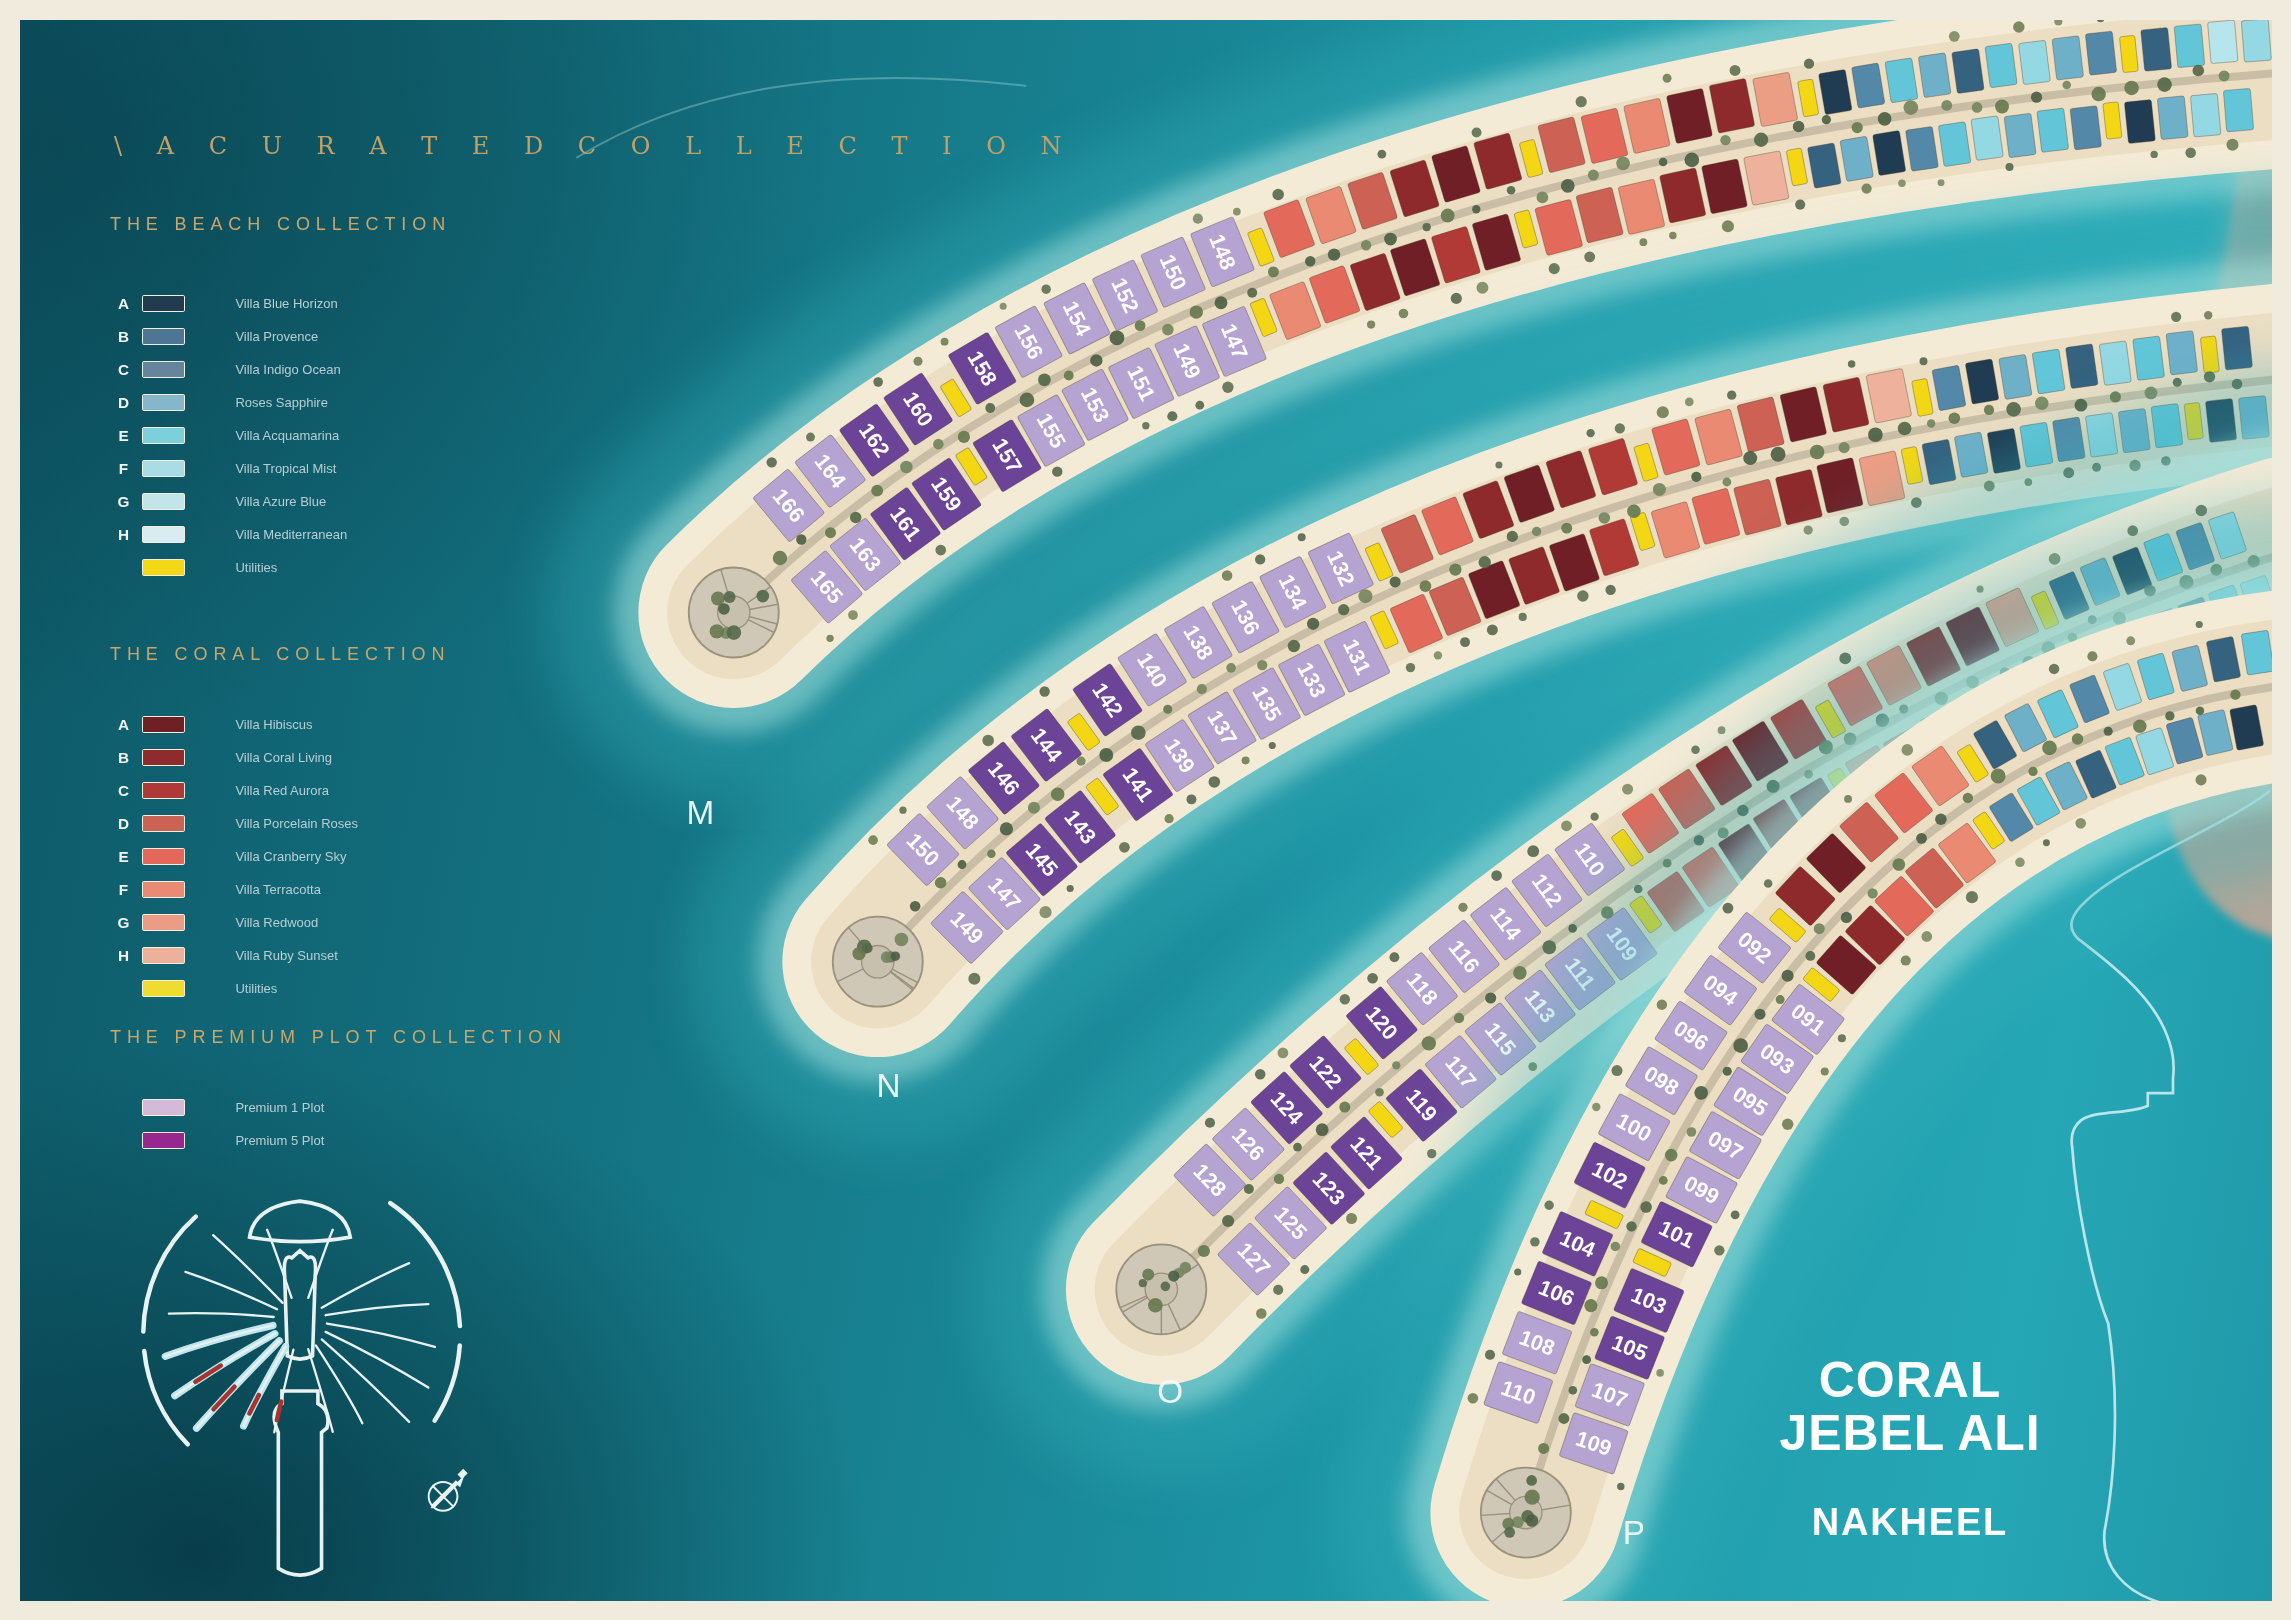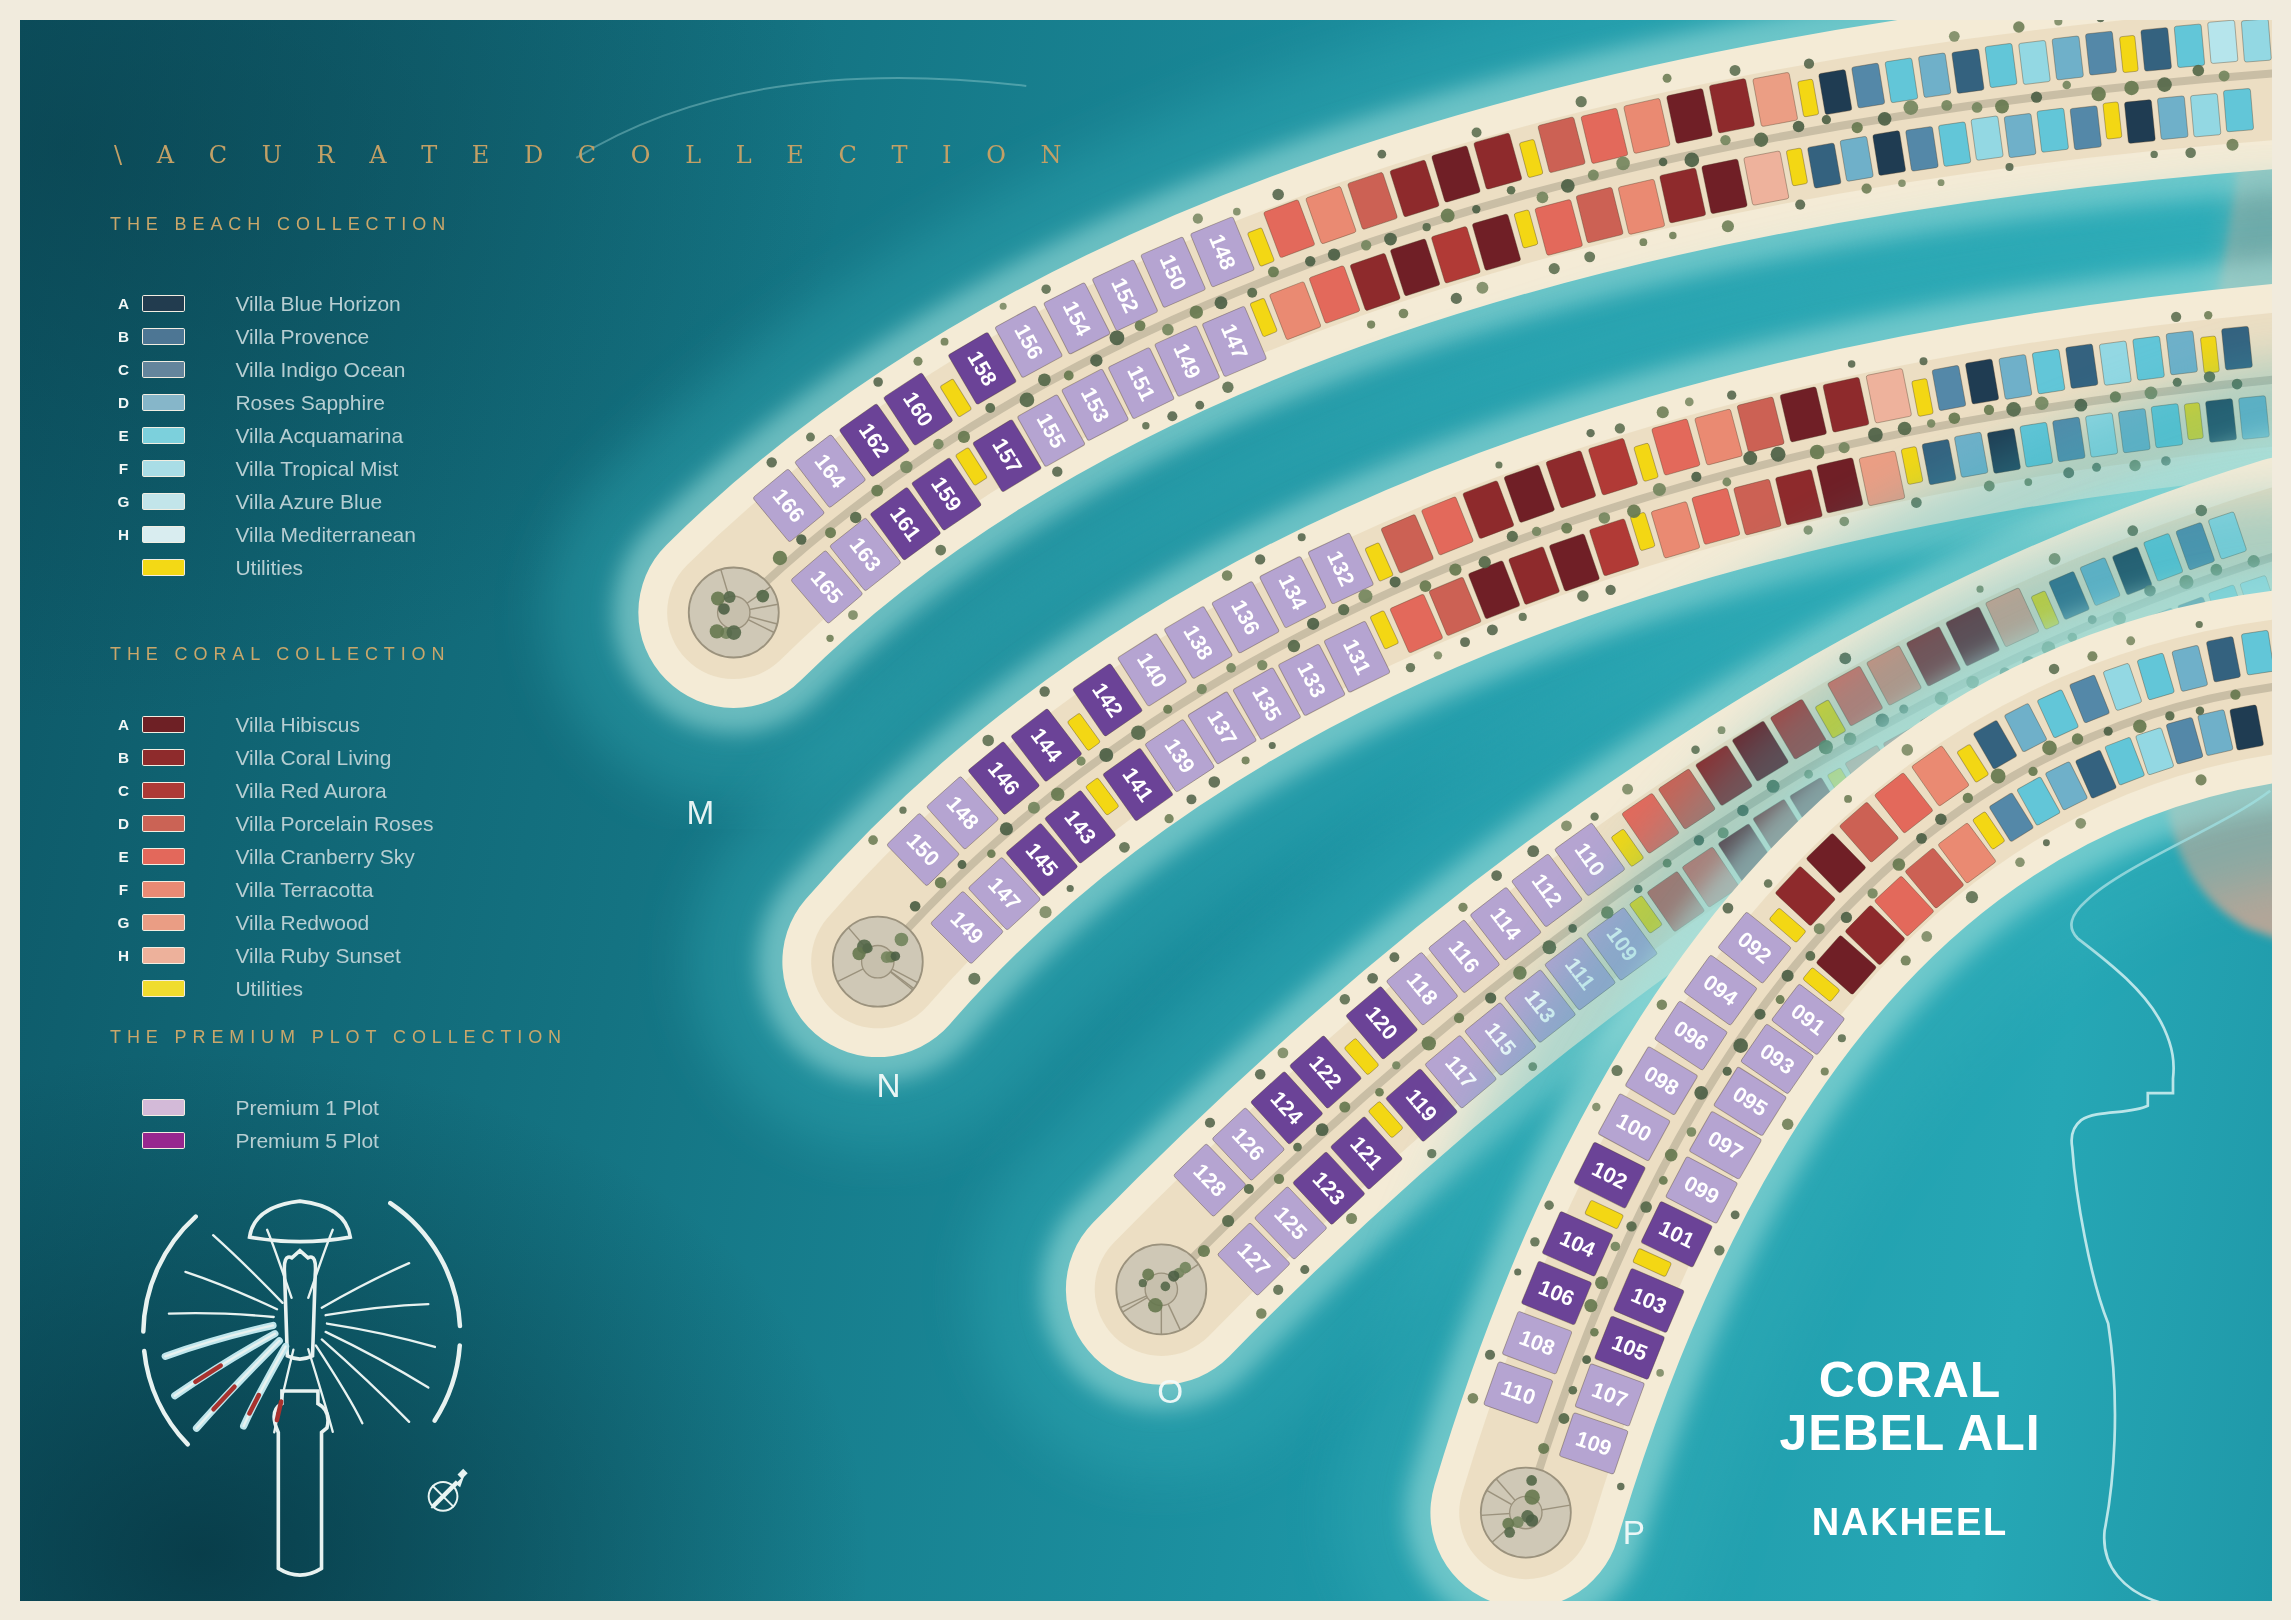--- a/index.html
+++ b/index.html
@@ -4,29 +4,29 @@
 <style>
   html,body{margin:0;padding:0;background:#efe9db;}
   .frame{position:relative;width:2292px;height:1620px;background:#f1ebdd;overflow:hidden;
          font-family:"Liberation Sans",sans-serif;}
   .map{position:absolute;left:20px;top:20px;width:2252px;height:1581px;overflow:hidden;
        background:
          radial-gradient(1080px 810px at 8% 97%, rgba(6,50,62,.78), rgba(6,50,62,0) 62%),
          radial-gradient(1350px 990px at 2% 8%, rgba(9,60,72,.55), rgba(9,60,72,0) 58%),
          linear-gradient(100deg,#0d5766 0%,#147382 30%,#1d95a5 62%,#26a7b5 88%,#1f98a8 100%);}
   svg{position:absolute;left:0;top:0;}
-  .title{position:absolute;left:94px;top:121px;color:#c2a066;font-family:"DejaVu Serif",serif;
+  .title{position:absolute;left:94px;top:112px;color:#c2a066;font-family:"DejaVu Serif",serif;
          font-size:24px;letter-spacing:13.5px;white-space:nowrap;}
   .legend{position:absolute;left:90px;}
   .legend .hdr{color:#c9a76b;font-size:18px;letter-spacing:5.9px;font-weight:500;white-space:nowrap;}
   .legend .rows{display:flex;flex-direction:column;}
   .legend .row{display:flex;align-items:center;height:33px;}
   .legend .key{width:27px;text-align:center;color:#f2f7f6;font-weight:bold;font-size:15.3px;}
   .legend .sw{width:41px;height:15.3px;border:1.8px solid #f2eee2;border-radius:1.8px;margin-left:5.4px;flex:none;}
-  .legend .lab{color:#b7ced2;font-size:21px;margin-left:50px;white-space:nowrap;}
+  .legend .lab{color:#b7ced2;font-size:13px;margin-left:50px;white-space:nowrap;}
   .lg-beach{top:194px;} .lg-beach .hdr{margin-bottom:52px;}
   .lg-coral{top:624px;} .lg-coral .hdr{margin-bottom:43px;}
   .lg-premium{top:1007px;text-align:center;} .lg-premium .hdr{margin-bottom:43px;}
   .branding{position:absolute;left:1638px;top:1334px;width:504px;text-align:center;color:#fff;}
   .branding .l1,.branding .l2{font-size:50px;font-weight:800;line-height:1.06;letter-spacing:0.9px;}
   .branding .logo{font-size:38px;font-weight:700;letter-spacing:1.8px;margin-top:41px;}
 </style>
 </head>
 <body>
 

